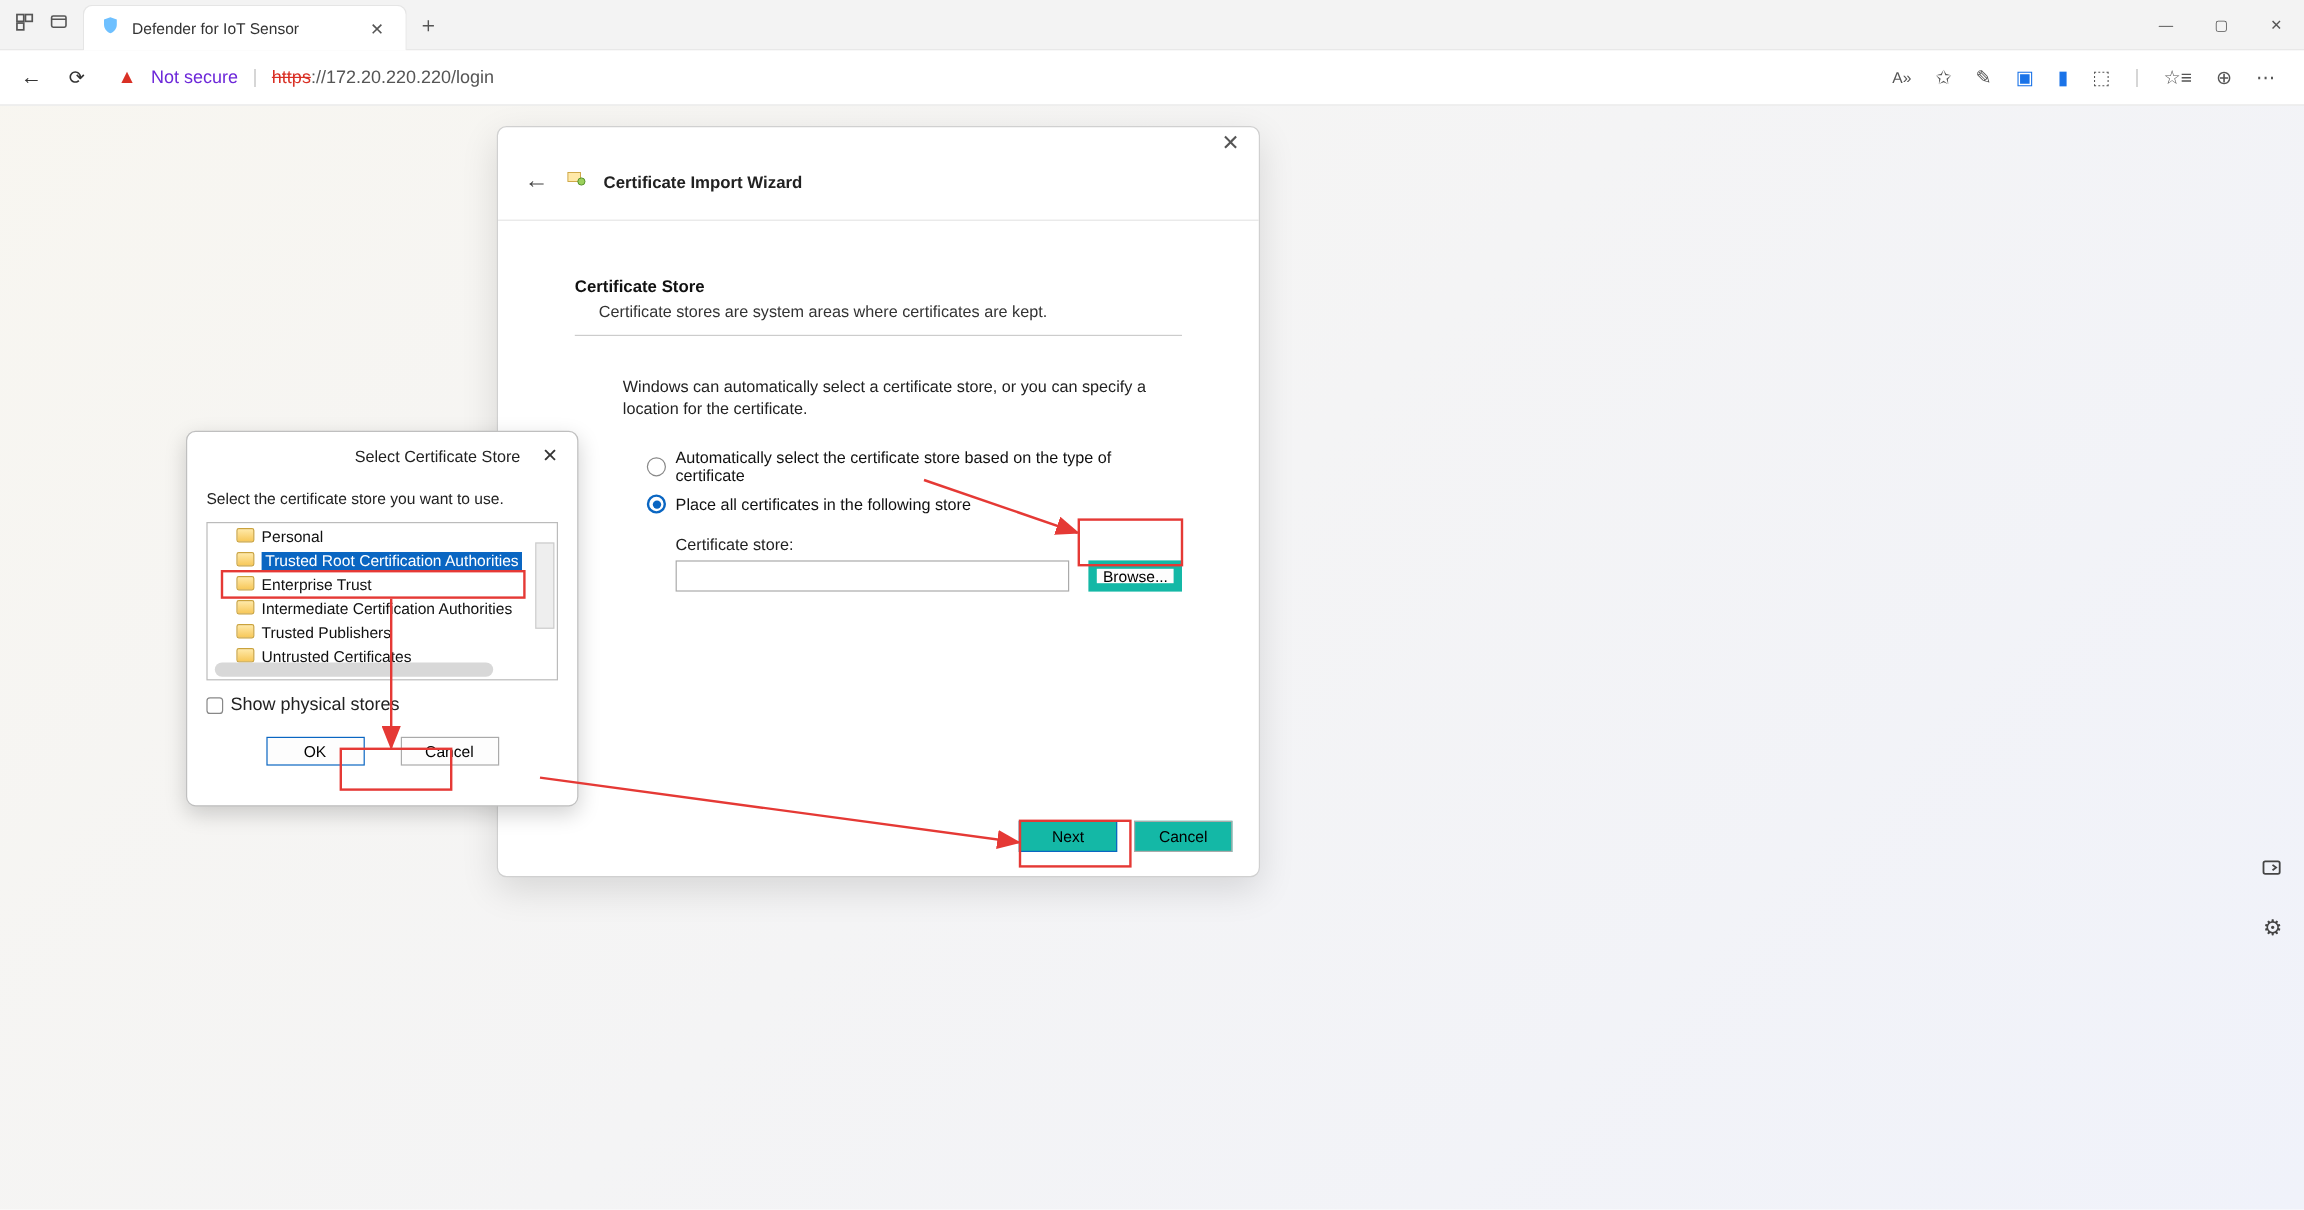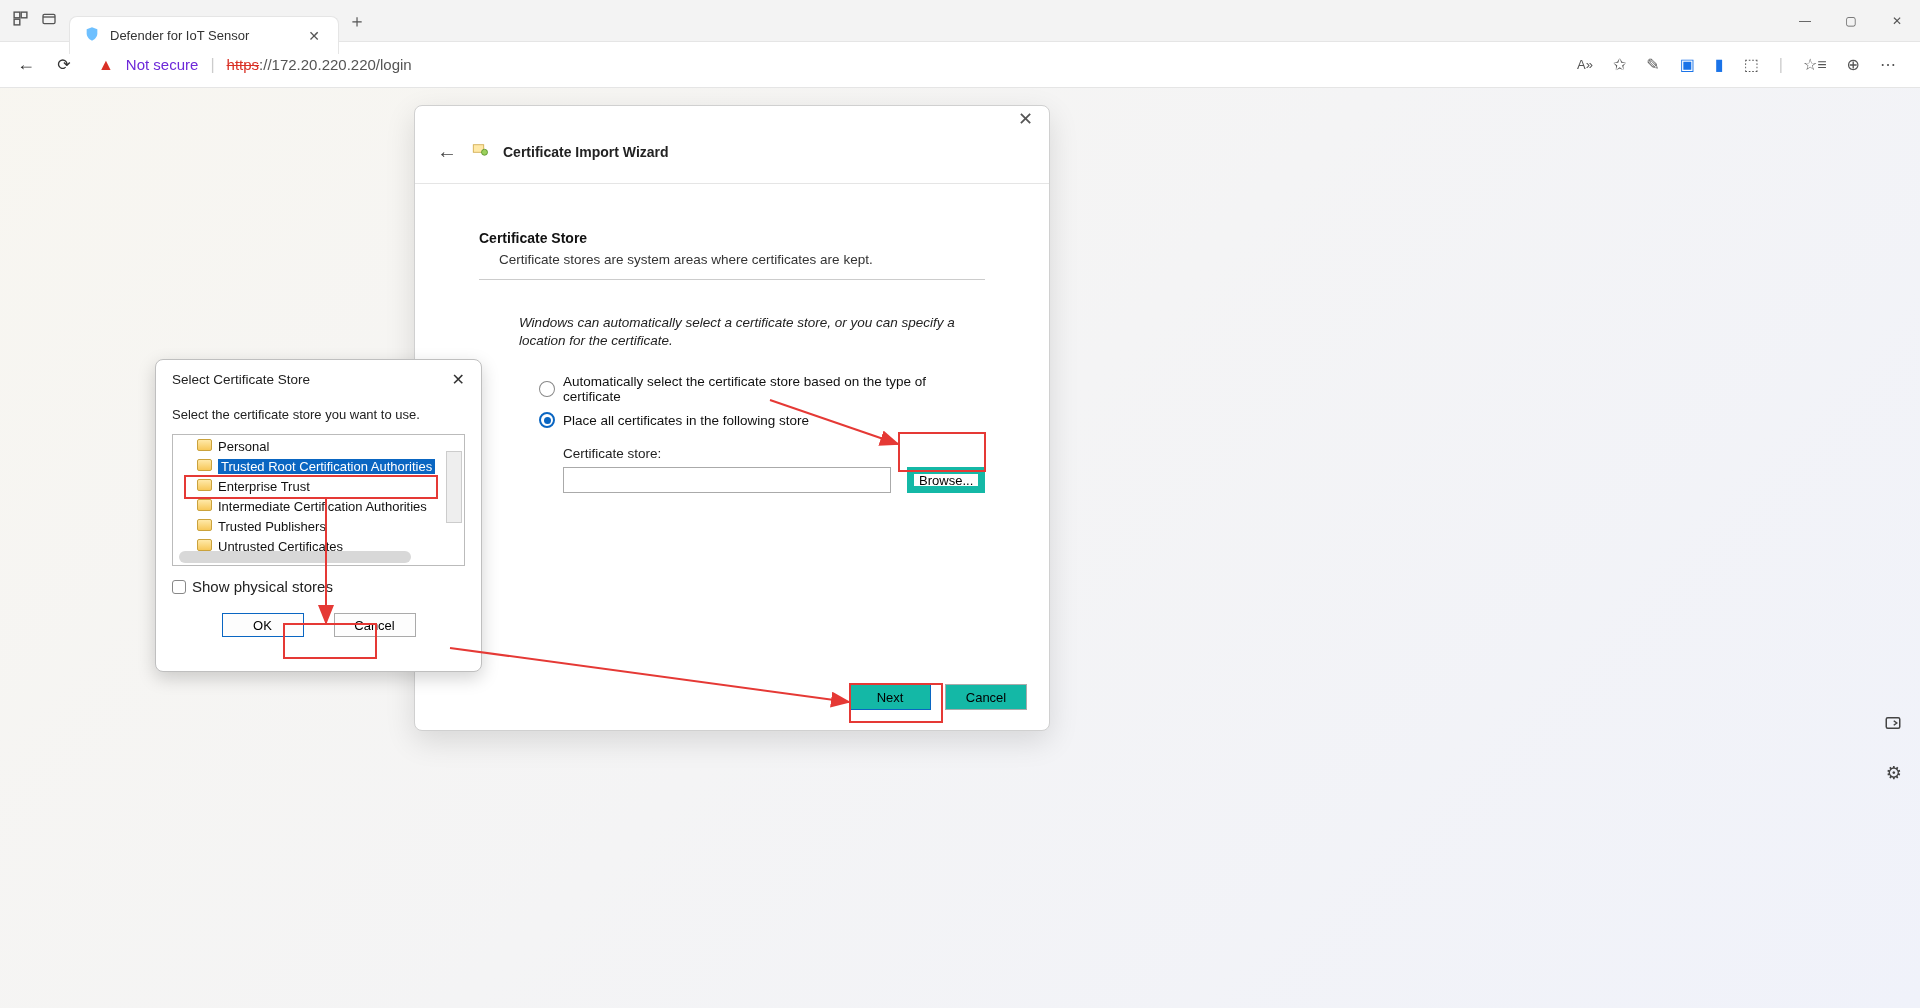--- a/index.html
+++ b/index.html
@@ -2,21 +2,21 @@
 <html><head>
 <meta charset="utf-8">
 <style>
 * { box-sizing: border-box; margin: 0; padding: 0; font-family: "Segoe UI", Tahoma, sans-serif; }
 body { width: 1920px; height: 1008px; background: linear-gradient(135deg, #f8f6f0 0%, #f0f2fa 100%); overflow: hidden; position: relative; }
 
 
 .browser-titlebar { height: 42px; background: #f3f3f3; display: flex; align-items: stretch; border-bottom: 1px solid #e5e5e5; }
 .tb-left { display: flex; align-items: center; gap: 12px; padding: 0 12px; }
 .tb-icon { color: #555; font-size: 16px; }
-.tab { display: flex; align-items: center; gap: 10px; background: #fff; border-radius: 8px 8px 0 0; padding: 0 14px; margin-top: 16px; height: 38px; border: 1px solid #e5e5e5; border-bottom: none; min-width: 270px; }
+.tab { display: flex; align-items: center; gap: 10px; background: #fff; border-radius: 8px 8px 0 0; padding: 0 14px; margin-top: 4px; height: 38px; border: 1px solid #e5e5e5; border-bottom: none; min-width: 270px; }
 .shield-icon-tab { width: 16px; height: 16px; color: #4db2ff; }
 .tab-title { font-size: 13px; color: #333; flex: 1; }
 .tab-close { color: #555; font-size: 14px; padding: 0 4px; }
 .new-tab { display: flex; align-items: center; justify-content: center; width: 36px; font-size: 18px; color: #555; }
 .tb-spacer { flex: 1; }
 .win-controls { display: flex; }
 .win-btn { width: 46px; display: flex; align-items: center; justify-content: center; color: #555; font-size: 12px; }
 
 .browser-toolbar { height: 46px; background: #fff; border-bottom: 1px solid #e5e5e5; display: flex; align-items: center; padding: 0 14px; gap: 14px; }
 .nav-btn { color: #333; font-size: 18px; width: 24px; text-align: center; }
@@ -35,41 +35,41 @@
 .wizard-tb { height: 20px; display: flex; align-items: center; justify-content: flex-end; padding: 5px 16px 0; }
 .wizard-close { color: #555; font-size: 18px; }
 .wizard-header { display: flex; align-items: center; gap: 14px; padding: 14px 22px 20px 22px; border-bottom: 1px solid #e5e5e5; }
 .back-arrow { color: #444; font-size: 20px; }
 .cert-hdr-icon { width: 18px; height: 18px; }
 .wizard-title { font-size: 14px; font-weight: 600; color: #222; }
 .wizard-body { padding: 46px 64px 20px 64px; flex: 1; }
 .section-head { font-weight: 700; font-size: 14px; color: #111; margin-bottom: 6px; }
 .section-sub { font-size: 13.5px; color: #333; margin-bottom: 12px; padding-left: 20px; }
 .hr { height: 1px; background: #ccc; margin-bottom: 34px; }
-.body-text { font-size: 13.5px; color: #222; padding-left: 40px; margin-bottom: 24px; line-height: 1.35; max-width: 500px; font-style: italic; }
+.body-text { font-size: 13.5px; color: #222; padding-left: 40px; margin-bottom: 24px; line-height: 1.35; max-width: 500px; }
 .radio-group { padding-left: 60px; }
 .radio-row { display: flex; align-items: center; gap: 8px; margin-bottom: 8px; font-size: 13.5px; color: #111; }
 .radio { width: 16px; height: 16px; border: 1px solid #888; border-radius: 50%; display: inline-flex; align-items: center; justify-content: center; }
 .radio.checked { border: 2px solid #0a66c2; }
 .radio.checked::after { content: ""; width: 7px; height: 7px; background: #0a66c2; border-radius: 50%; }
 .store-area { padding-left: 84px; margin-top: 18px; }
 .store-label { font-size: 13.5px; color: #222; margin-bottom: 6px; }
 .store-row { display: flex; gap: 16px; align-items: center; }
 .store-input { width: 350px; height: 26px; border: 1px solid #aaa; background: #fff; padding: 0 6px; font-size: 13px; }
 .browse-btn { width: 82px; height: 26px; border: 7px solid #14b8a6; background: #fdfdfd; font-size: 13px; display: flex; align-items: center; justify-content: center; }
 .wizard-footer { display: flex; justify-content: flex-end; gap: 14px; padding: 14px 22px 20px; }
 .wiz-btn { width: 82px; height: 26px; border: 1px solid #aaa; background: #14b8a6; font-size: 13px; display: flex; align-items: center; justify-content: center; }
 .wiz-btn.default { border: 1px solid #0a66c2; }
 
 
 .red-box { border: 2px solid #e53935; position: absolute; pointer-events: none; }
 
 
 .select-dialog { position: absolute; left: 155px; top: 359px; width: 327px; height: 313px; background: #fff; border: 1px solid #bfbfbf; border-radius: 8px; box-shadow: 0 6px 18px rgba(0,0,0,0.18); }
-.sd-header { display: flex; align-items: center; justify-content: space-between; padding: 10px 16px; gap: 18px; }
+.sd-header { display: flex; align-items: center; justify-content: flex-end; padding: 10px 16px; gap: 18px; }
 .sd-title { font-size: 13.5px; color: #222; }
 .sd-close { color: #333; font-size: 16px; }
 .sd-instr { padding: 8px 16px 12px; font-size: 13px; color: #222; }
 .sd-tree-wrap { margin: 0 16px; border: 1px solid #bbb; height: 132px; position: relative; background: #fff; overflow: hidden; }
 .sd-tree { padding: 4px 0 0 24px; font-size: 13px; color: #111; }
 .tree-row { display: flex; align-items: flex-start; gap: 6px; height: 20px; }
 .folder-icon { width: 15px; height: 12px; background: linear-gradient(#ffe9a8,#f7c85a); border: 1px solid #caa23c; border-radius: 2px; }
 .tree-row.selected span.lbl { background: #0a66c2; color: #fff; padding: 0 3px; }
 .tree-scrollbar { position: absolute; right: 2px; top: 16px; width: 16px; height: 72px; background: #eee; border: 1px solid #ccc; }
 .tree-hscroll { position: absolute; left: 6px; bottom: 2px; height: 12px; width: 232px; background: #d8d8d8; border-radius: 6px; }

